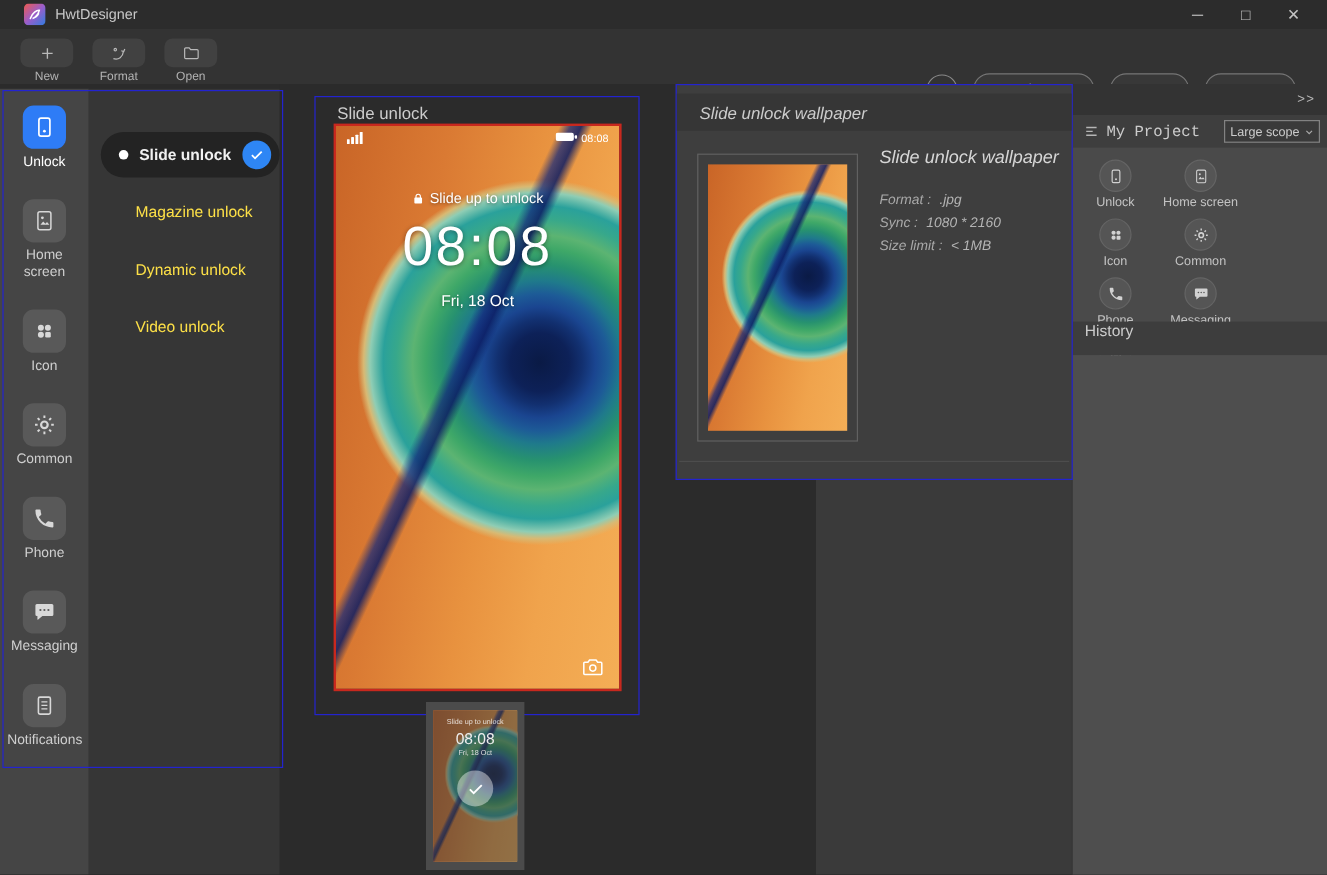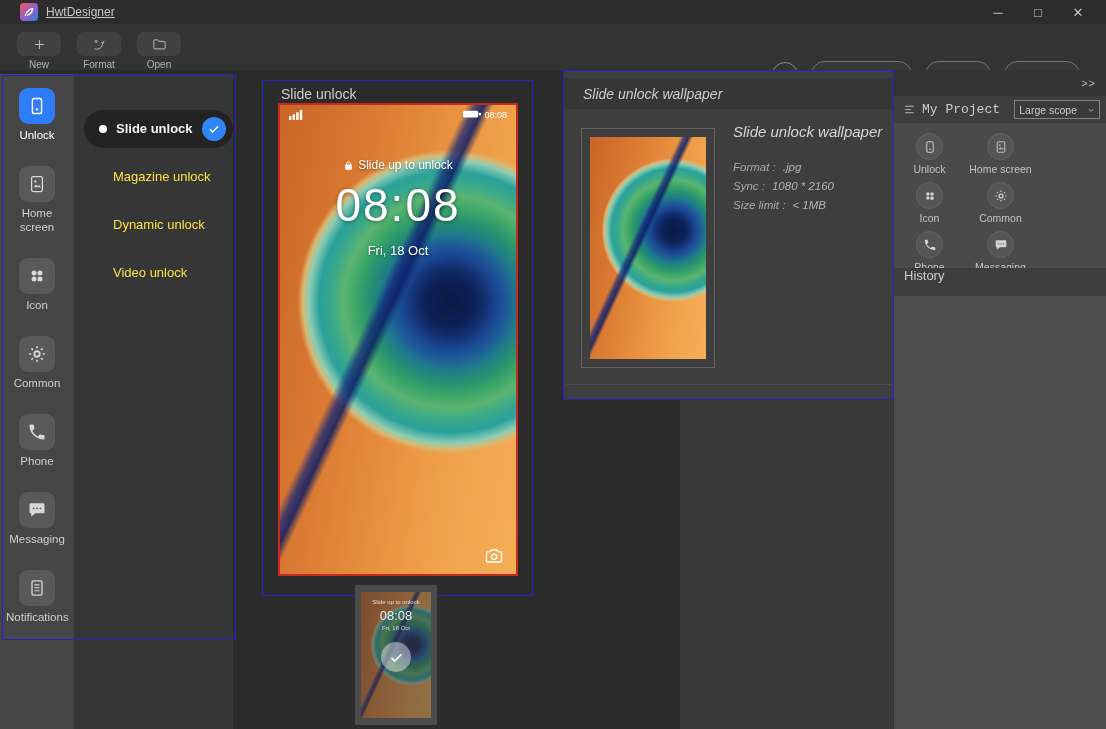--- a/index.html
+++ b/index.html
@@ -4,21 +4,21 @@
 <style>
   html,body{margin:0;padding:0;background:#222;}
   *{box-sizing:border-box;}
   #app{position:relative;width:1106px;height:729px;background:#2b2b2b;overflow:hidden;
        font-family:"Liberation Sans",sans-serif;color:#cfcfcf;-webkit-font-smoothing:antialiased;}
   svg{display:block;}
 
   
   .titlebar{position:absolute;left:0;top:0;width:1106px;height:24px;background:#2c2c2c;}
   .logo{position:absolute;left:20px;top:3px;width:18px;height:18px;}
-  .app-name{position:absolute;left:46px;top:5px;font-size:12px;color:#c8c8c8;text-decoration:underline;}
+  .app-name{position:absolute;left:46px;top:5px;font-size:12px;color:#c8c8c8;}
   .win-title{position:absolute;left:50%;top:5px;transform:translateX(-50%);margin-left:48px;
              font-size:12px;color:#bdbdbd;white-space:nowrap;}
   .win-controls{position:absolute;right:8px;top:0;height:24px;display:flex;align-items:center;}
   .win-btn{width:40px;height:24px;display:flex;align-items:center;justify-content:center;
            color:#c2c2c2;font-size:13px;cursor:default;}
 
   
   .toolbar{position:absolute;left:0;top:24px;width:1106px;height:46px;background:#333333;}
   .file-btns{position:absolute;left:16px;top:8px;display:flex;gap:14px;}
   .tool-btn{display:flex;flex-direction:column;align-items:center;width:46px;}
@@ -123,21 +123,21 @@
   .project-panel{position:absolute;left:893px;top:70px;width:213px;height:659px;background:#4a4a4a;
                  border-left:1px solid #333;z-index:2;}
   .proj-top{height:26px;background:#333333;display:flex;align-items:center;justify-content:flex-end;
             padding-right:10px;}
   .collapse{font-size:11px;color:#bbbbbb;letter-spacing:1px;}
   .proj-header{height:27px;background:#3e3e3e;display:flex;align-items:center;padding:0 6px 0 9px;}
   .proj-header .hamb{color:#b5b5b5;margin-right:6px;}
   .proj-header .hamb svg{width:13px;height:13px;}
   .proj-title{font-size:13px;color:#cccccc;font-family:Liberation Mono, monospace;}
   .scope-box{margin-left:auto;height:19px;border:1px solid #828282;background:#3a3a3a;
-             display:flex;align-items:center;gap:10px;padding:8px 4px;font-size:10.5px;color:#cccccc;}
+             display:flex;align-items:center;gap:4px;padding:8px 4px;font-size:10.5px;color:#cccccc;}
   .scope-box svg{width:8px;height:8px;color:#aaaaaa;}
   .proj-grid{display:flex;flex-wrap:wrap;padding-top:10px;}
   .proj-item{width:71px;display:flex;flex-direction:column;align-items:center;margin-bottom:7px;cursor:default;}
   .proj-icon{width:27px;height:27px;border-radius:50%;background:#555555;--hole:#555555;
              border:1px solid #646464;display:flex;align-items:center;justify-content:center;color:#d2d2d2;}
   .proj-icon svg{width:14px;height:14px;}
   .proj-label{margin-top:3px;font-size:10.5px;color:#c3c3c3;white-space:nowrap;}
   .history-bar{position:absolute;left:0;top:198px;width:100%;height:28px;background:#3d3d3d;
                display:flex;align-items:flex-start;padding-left:10px;font-size:13px;color:#cccccc;}
   .history-body{position:absolute;left:0;top:226px;width:100%;height:433px;background:#4e4e4e;}

